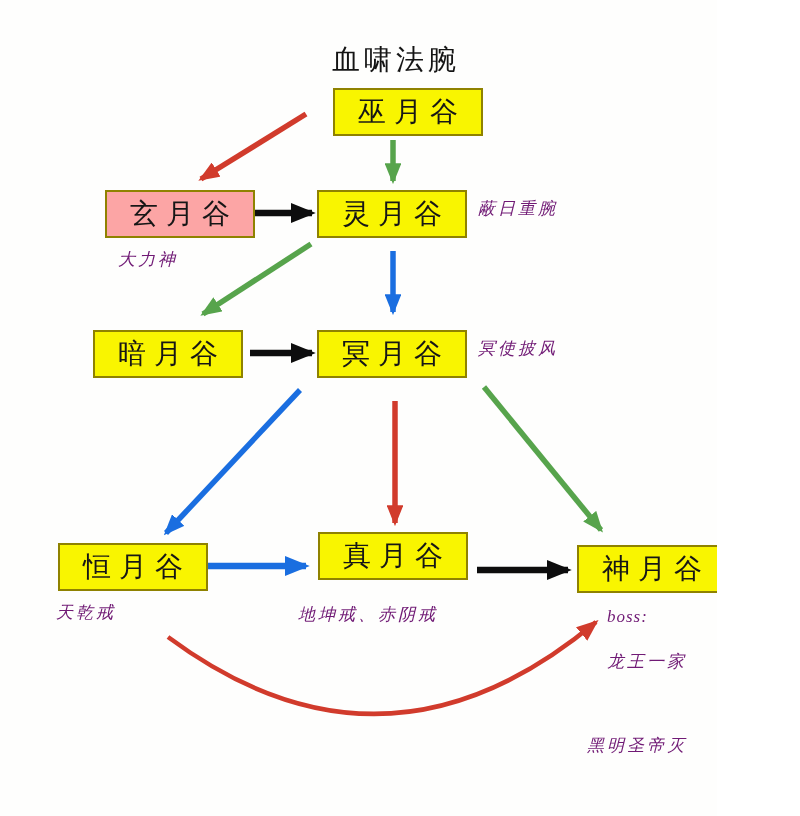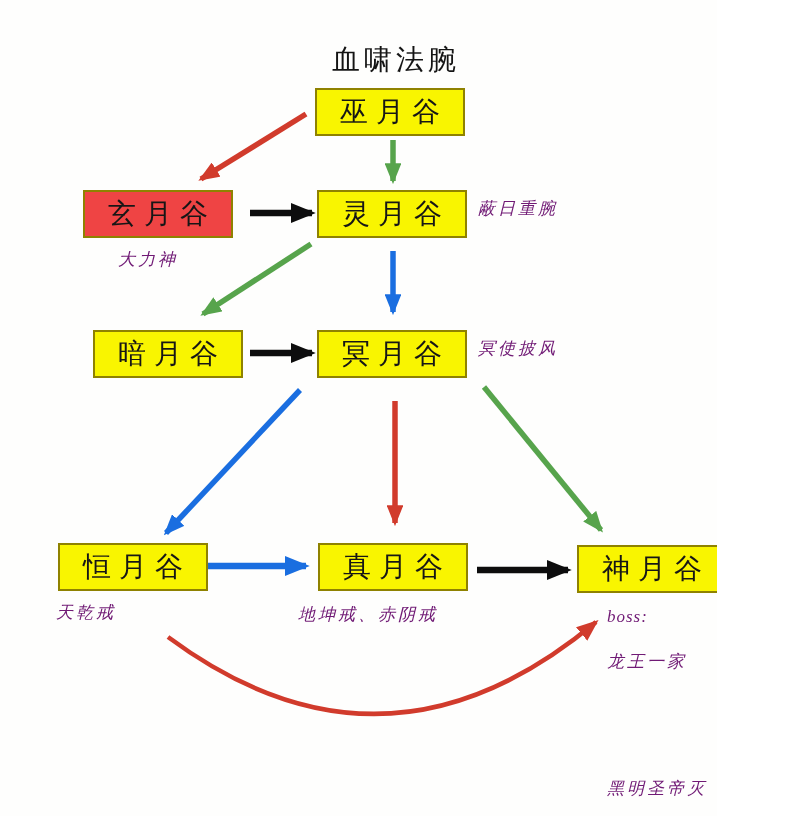--- a/index.html
+++ b/index.html
@@ -75,32 +75,32 @@
       <line x1="300" y1="390" x2="166" y2="533" stroke="#1a6ee0" stroke-width="5.5" stroke-linecap="butt" marker-end="url(#mk6)"></line>
       <line x1="395" y1="401" x2="395" y2="523" stroke="#d13b2c" stroke-width="5.5" stroke-linecap="butt" marker-end="url(#mk7)"></line>
       <line x1="484" y1="387" x2="601" y2="530" stroke="#57a44c" stroke-width="5.5" stroke-linecap="butt" marker-end="url(#mk8)"></line>
       <line x1="200" y1="566" x2="306" y2="566" stroke="#1a6ee0" stroke-width="6.5" stroke-linecap="butt" marker-end="url(#mk9)"></line>
       <line x1="477" y1="570" x2="568" y2="570" stroke="#0d0d0d" stroke-width="6.5" stroke-linecap="butt" marker-end="url(#mk10)"></line>
       <path d="M168,637 Q385,798 596,622" fill="none" stroke="#d13b2c" stroke-width="4.5" stroke-linecap="butt" marker-end="url(#mk11)"></path>
     </svg>
 
   <div class="title-label" style="left:332px;top:41px;">血啸法腕</div>
 
-  <div class="node" style="left: 315px; top: 88px; background: rgb(249, 245, 0); border-color: rgb(143, 130, 0);">巫月谷</div>
-  <div class="node" style="left: 83px; top: 190px; background: #ef4444; border-color: rgb(143, 130, 0);">玄月谷</div>
+  <div class="node" style="left: 333px; top: 88px; background: rgb(249, 245, 0); border-color: rgb(143, 130, 0);">巫月谷</div>
+  <div class="node" style="left: 105px; top: 190px; background: #fca5a5; border-color: rgb(143, 130, 0);">玄月谷</div>
   <div class="node" style="left: 317px; top: 190px; background: rgb(249, 245, 0); border-color: rgb(143, 130, 0);">灵月谷</div>
   <div class="node" style="left: 93px; top: 330px; background: rgb(249, 245, 0); border-color: rgb(143, 130, 0);">暗月谷</div>
   <div class="node" style="left: 317px; top: 330px; background: rgb(249, 245, 0); border-color: rgb(143, 130, 0);">冥月谷</div>
   <div class="node" style="left: 28px; top: 543px; background: rgb(249, 245, 0); border-color: rgb(143, 130, 0); margin-left: 30px;">恒月谷</div>
-  <div class="node" style="left: 318px; top: 543px; background: rgb(249, 245, 0); border-color: rgb(143, 130, 0);">真月谷</div>
+  <div class="node" style="left: 318px; top: 532px; background: rgb(249, 245, 0); border-color: rgb(143, 130, 0);">真月谷</div>
   <div class="node" style="left: 577px; top: 545px; background: rgb(249, 245, 0); border-color: rgb(143, 130, 0);">神月谷</div>
 
   <div class="note" style="left:478px;top:197px;">蔽日重腕</div>
   <div class="note" style="left:118px;top:248px;">大力神</div>
   <div class="note" style="left:478px;top:337px;">冥使披风</div>
   <div class="note" style="left:56px;top:601px;">天乾戒</div>
   <div class="note" style="left:298px;top:603px;">地坤戒、赤阴戒</div>
 
   <div class="note" style="left:607px;top:607px;letter-spacing:1px;text-align:center;">boss:</div>
   <div class="note" style="left:607px;top:650px;">龙王一家</div>
-  <div class="note" style="left:607px;top:734px;margin-top:43px;">黑明圣帝灭</div>
+  <div class="note" style="left:587px;top:734px;">黑明圣帝灭</div>
 
 </div>
 
 </body></html>

